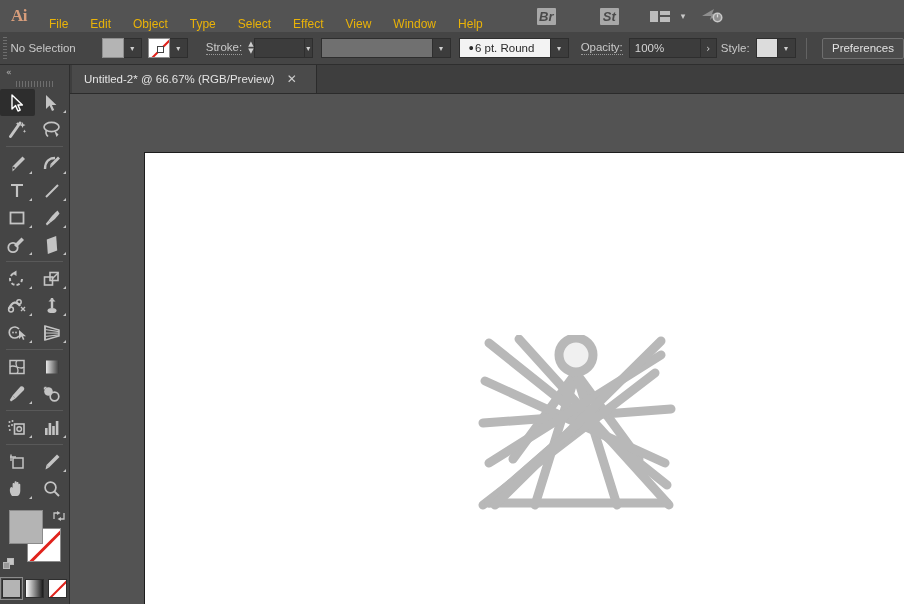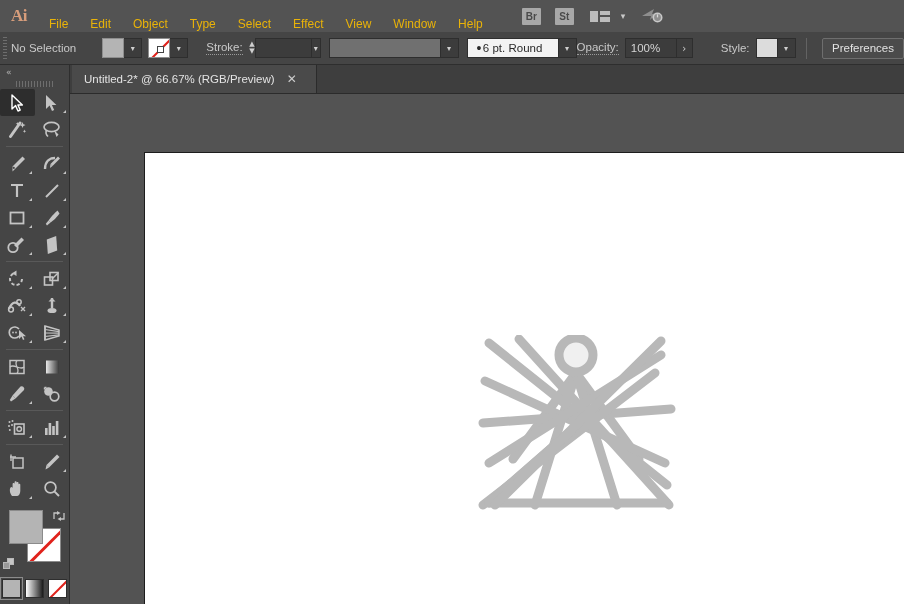--- a/index.html
+++ b/index.html
@@ -25,23 +25,24 @@
     font-family: "Liberation Serif", serif;
     letter-spacing: -0.5px;
   }
   .menu-item {
     padding: 8px 11px; height: 32px; line-height: 32px;
     color: #eab308; font-size: 12px; cursor: default; white-space: nowrap;
   }
   .menu-right { display: flex; align-items: center; margin-left: 22px; gap: 2px; }
   .sq-btn {
     width: 19px; height: 17px; background: #a8a8a8; color: #4a4a4a;
-    font-size: 10px; font-weight: bold; display: flex;
+    font-size: 13px; font-weight: bold; display: flex;
     align-items: center; justify-content: center; border-radius: 1px;
-    margin: 0 6px;
+    margin: 0 21px;
+    font-style: italic;
   }
   .arrange-ico { display: flex; gap: 2px; margin-left: 8px; align-items: center; }
   .arr-a { width: 8px; height: 11px; background: #bdbdbd; }
   .arr-b { display: flex; flex-direction: column; gap: 2px; }
   .arr-b i { display: block; width: 10px; height: 4.5px; background: #bdbdbd; }
   .chev {
     color: #c8c8c8; font-size: 9px; margin-left: 9px;
     font-family: "DejaVu Sans", sans-serif;
   }
   .rocket { margin-left: 14px; position: relative; width: 24px; height: 18px; }
@@ -83,21 +84,21 @@
     height: 20px; background: #3c3c3c; border: 1px solid #2e2e2e;
     color: #d4d4d4; font-size: 11.5px; display: flex; align-items: center;
     padding: 0 5px;
   }
   .field.lt { background: #707070; }
   .field.white { background: #f3f3f3; color: #2a2a2a; justify-content: center; }
   .pbar { display: flex; align-items: center; margin-left: 10px; }
   .stroke-prof { width: 112px; }
   .brush-def { width: 92px; justify-content: center; position: relative; }
   .brush-def .dot { position: absolute; left: 9px; font-size: 14px; line-height: 0; }
-  .opacity-fld { width: 52px; }
+  .opacity-fld { width: 72px; }
   .arrow-btn {
     width: 16px; height: 20px; background: #3c3c3c; border: 1px solid #2e2e2e;
     border-left: none; display: flex; align-items: center; justify-content: center;
     color: #cfcfcf; font-size: 10px; font-family: "DejaVu Sans", sans-serif;
   }
   .style-sw { width: 22px; height: 20px; background: #dcdcdc; border: 1px solid #2e2e2e; }
   .vsep { width: 1px; height: 21px; background: #636363; margin: 0 10px; }
   .cb-button {
     height: 21px; padding: 0 9px; background: #4b4b4b; border: 1px solid #6e6e6e;
     border-radius: 2px; color: #e2e2e2; font-size: 11.5px;
@@ -259,27 +260,27 @@
     </div>
 
     <div class="pbar" style="margin-left:8px;">
       <div class="field white brush-def">
         <span class="dot">•</span>
         <span>6 pt. Round</span>
       </div>
       <div class="dd-btn">▾</div>
     </div>
 
-    <div class="cb-label dotted" style="">Opacity:</div>
+    <div class="cb-label dotted" style="margin-left:12px;">Opacity:</div>
     <div class="pbar" style="margin-left:6px;">
       <div class="field opacity-fld">100%</div>
       <div class="arrow-btn">›</div>
     </div>
 
-    <div class="cb-label" style="margin-left:28px;">Style:</div>
+    <div class="cb-label" style="margin-left:4px;">Style:</div>
     <div class="swatch-group" style="margin-left:6px;">
       <div class="style-sw"></div>
       <div class="dd-btn">▾</div>
     </div>
 
     <div class="vsep"></div>
     <div class="cb-button">Preferences</div>
   </div>
 
   <div class="tabbar">

